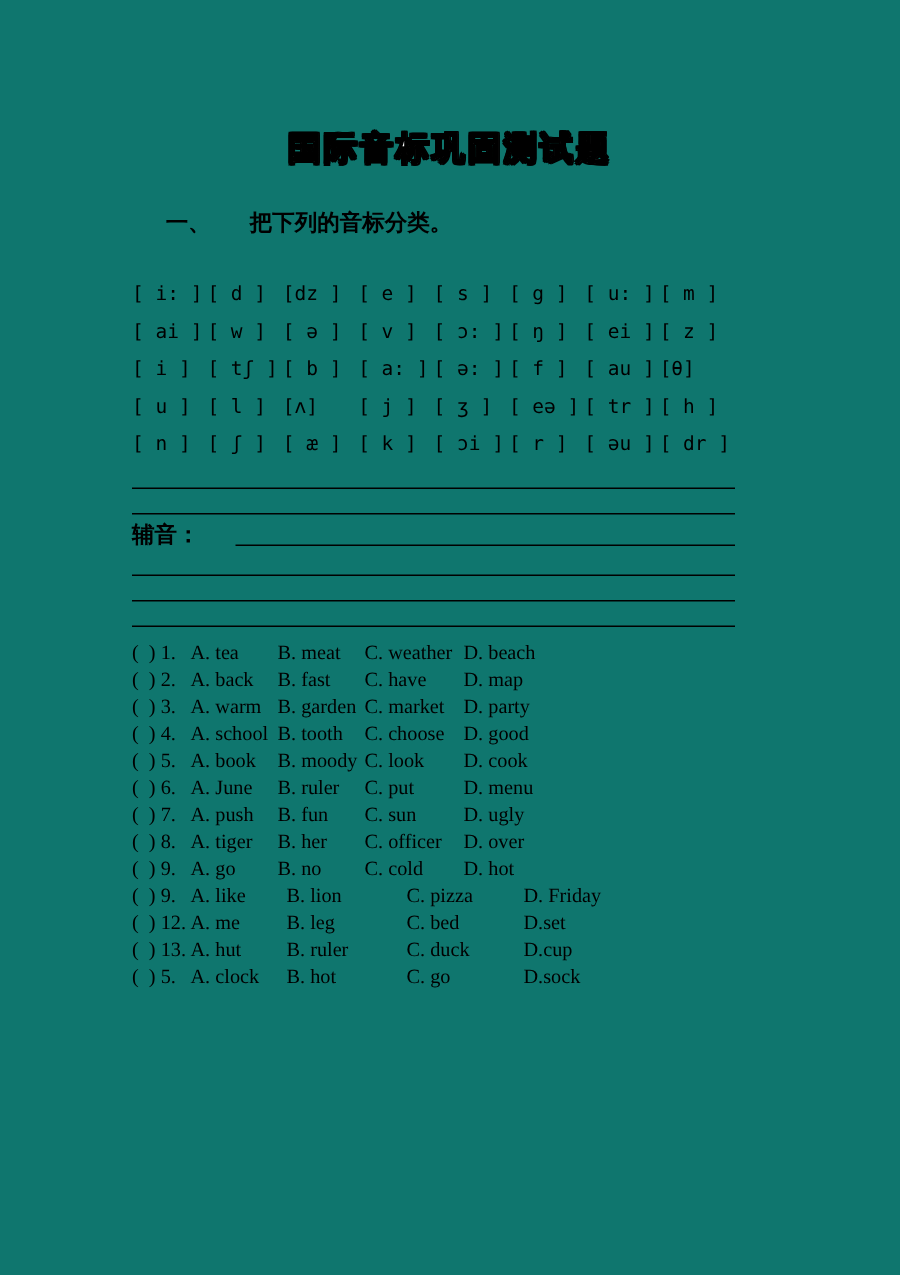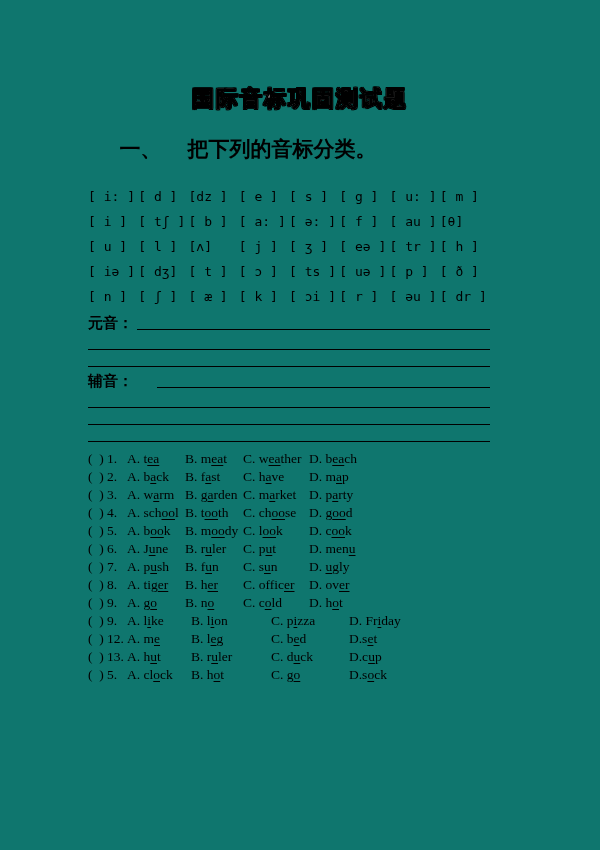--- a/index.html
+++ b/index.html
@@ -12,21 +12,21 @@
   .title{
     position:absolute;top:84px;left:0;width:600px;text-align:center;
     font-size:22px;font-weight:bold;letter-spacing:2px;
     color:#fff;
     -webkit-text-stroke:1px #000;
     text-shadow:
       -1px -1px 0 #000, 1px -1px 0 #000, -1px 1px 0 #000, 1px 1px 0 #000,
       -1px 0 0 #000, 1px 0 0 #000, 0 -1px 0 #000, 0 1px 0 #000;
   }
   .content{position:absolute;left:88px;top:0;width:402px;}
-  .sec-heading{font-size:21px;font-weight:bold;line-height:18px;white-space:pre;}
+  .sec-heading{font-size:15px;font-weight:bold;line-height:18px;white-space:pre;}
   .sec1-heading{margin-top:122px;}
   .sec2-heading{margin-top:18px;}
   .sec1-heading .sec-num{margin-right:26px;}
   .sec2-heading .sec-num{margin-right:8px;}
   .p-grid{margin-top:8px;width:402px;}
   .p-row{display:grid;grid-template-columns:repeat(8,1fr);height:25px;line-height:25px;}
   .p-cell{font-family:"DejaVu Sans Mono", monospace;font-size:13px;white-space:pre;}
   .ans-row{display:flex;height:20px;}
   .ans-row.vowel{margin-top:4px;}
   .ans-row.consonant{margin-top:4px;gap:20px;}
@@ -37,21 +37,21 @@
   .q-row{display:flex;height:18px;line-height:18px;font-size:13.5px;}
   .q-prefix{flex:none;width:39px;white-space:pre;}
   .opt{flex:none;white-space:pre;}
   .opt-a{width:58px}
   .opt-b{width:58px}
   .opt-c{width:66px}
   .opt-d{width:auto}
   .wide .opt-a{width:64px}
   .wide .opt-b{width:80px}
   .wide .opt-c{width:78px}
-  .u{text-decoration:underline;text-underline-offset:2px;text-decoration-thickness:1px;}
+  .u{text-underline-offset:2px;text-decoration-thickness:1px;}
 </style>
 </head>
 <body>
 
 <div class="page">
 
   <div class="title">国际音标巩固测试题</div>
 
   <div class="content">
 
@@ -64,65 +64,61 @@
           <span class="p-cell">[ i: ]</span>
           <span class="p-cell">[ d ]</span>
           <span class="p-cell">[dz ]</span>
           <span class="p-cell">[ e ]</span>
           <span class="p-cell">[ s ]</span>
           <span class="p-cell">[ g ]</span>
           <span class="p-cell">[ u: ]</span>
           <span class="p-cell">[ m ]</span>
         </div>
         <div class="p-row">
+          <span class="p-cell">[ ai ]</span>
+          <span class="p-cell">[ w ]</span>
+          <span class="p-cell">[ ə ]</span>
+          <span class="p-cell">[ v ]</span>
+          <span class="p-cell">[ ɔ: ]</span>
+          <span class="p-cell">[ ŋ ]</span>
+          <span class="p-cell">[ ei ]</span>
+          <span class="p-cell">[ z ]</span>
+        </div>
+        <div class="p-row">
           <span class="p-cell">[ i ]</span>
           <span class="p-cell">[ tʃ ]</span>
           <span class="p-cell">[ b ]</span>
           <span class="p-cell">[ a: ]</span>
           <span class="p-cell">[ ə: ]</span>
           <span class="p-cell">[ f ]</span>
           <span class="p-cell">[ au ]</span>
           <span class="p-cell">[θ]</span>
         </div>
         <div class="p-row">
           <span class="p-cell">[ u ]</span>
           <span class="p-cell">[ l ]</span>
           <span class="p-cell">[ʌ]</span>
           <span class="p-cell">[ j ]</span>
           <span class="p-cell">[ ʒ ]</span>
           <span class="p-cell">[ eə ]</span>
           <span class="p-cell">[ tr ]</span>
           <span class="p-cell">[ h ]</span>
         </div>
         <div class="p-row">
-          <span class="p-cell">[ iə ]</span>
-          <span class="p-cell">[ dʒ]</span>
-          <span class="p-cell">[ t ]</span>
-          <span class="p-cell">[ ɔ ]</span>
-          <span class="p-cell">[ ts ]</span>
-          <span class="p-cell">[ uə ]</span>
-          <span class="p-cell">[ p ]</span>
-          <span class="p-cell">[ ð ]</span>
-        </div>
-        <div class="p-row">
           <span class="p-cell">[ n ]</span>
           <span class="p-cell">[ ʃ ]</span>
           <span class="p-cell">[ æ ]</span>
           <span class="p-cell">[ k ]</span>
           <span class="p-cell">[ ɔi ]</span>
           <span class="p-cell">[ r ]</span>
           <span class="p-cell">[ əu ]</span>
           <span class="p-cell">[ dr ]</span>
         </div>
       </div>
 
-    <div class="ans-row vowel">
-      <span class="ans-label">元音：</span>
-      <span class="ans-line"></span>
-    </div>
     <div id="vowel-blanks">
         <div class="blank-line"></div>
         <div class="blank-line"></div>
       </div>
 
     <div class="ans-row consonant">
       <span class="ans-label">辅音：</span>
       <span class="ans-line"></span>
     </div>
     <div id="consonant-blanks">

